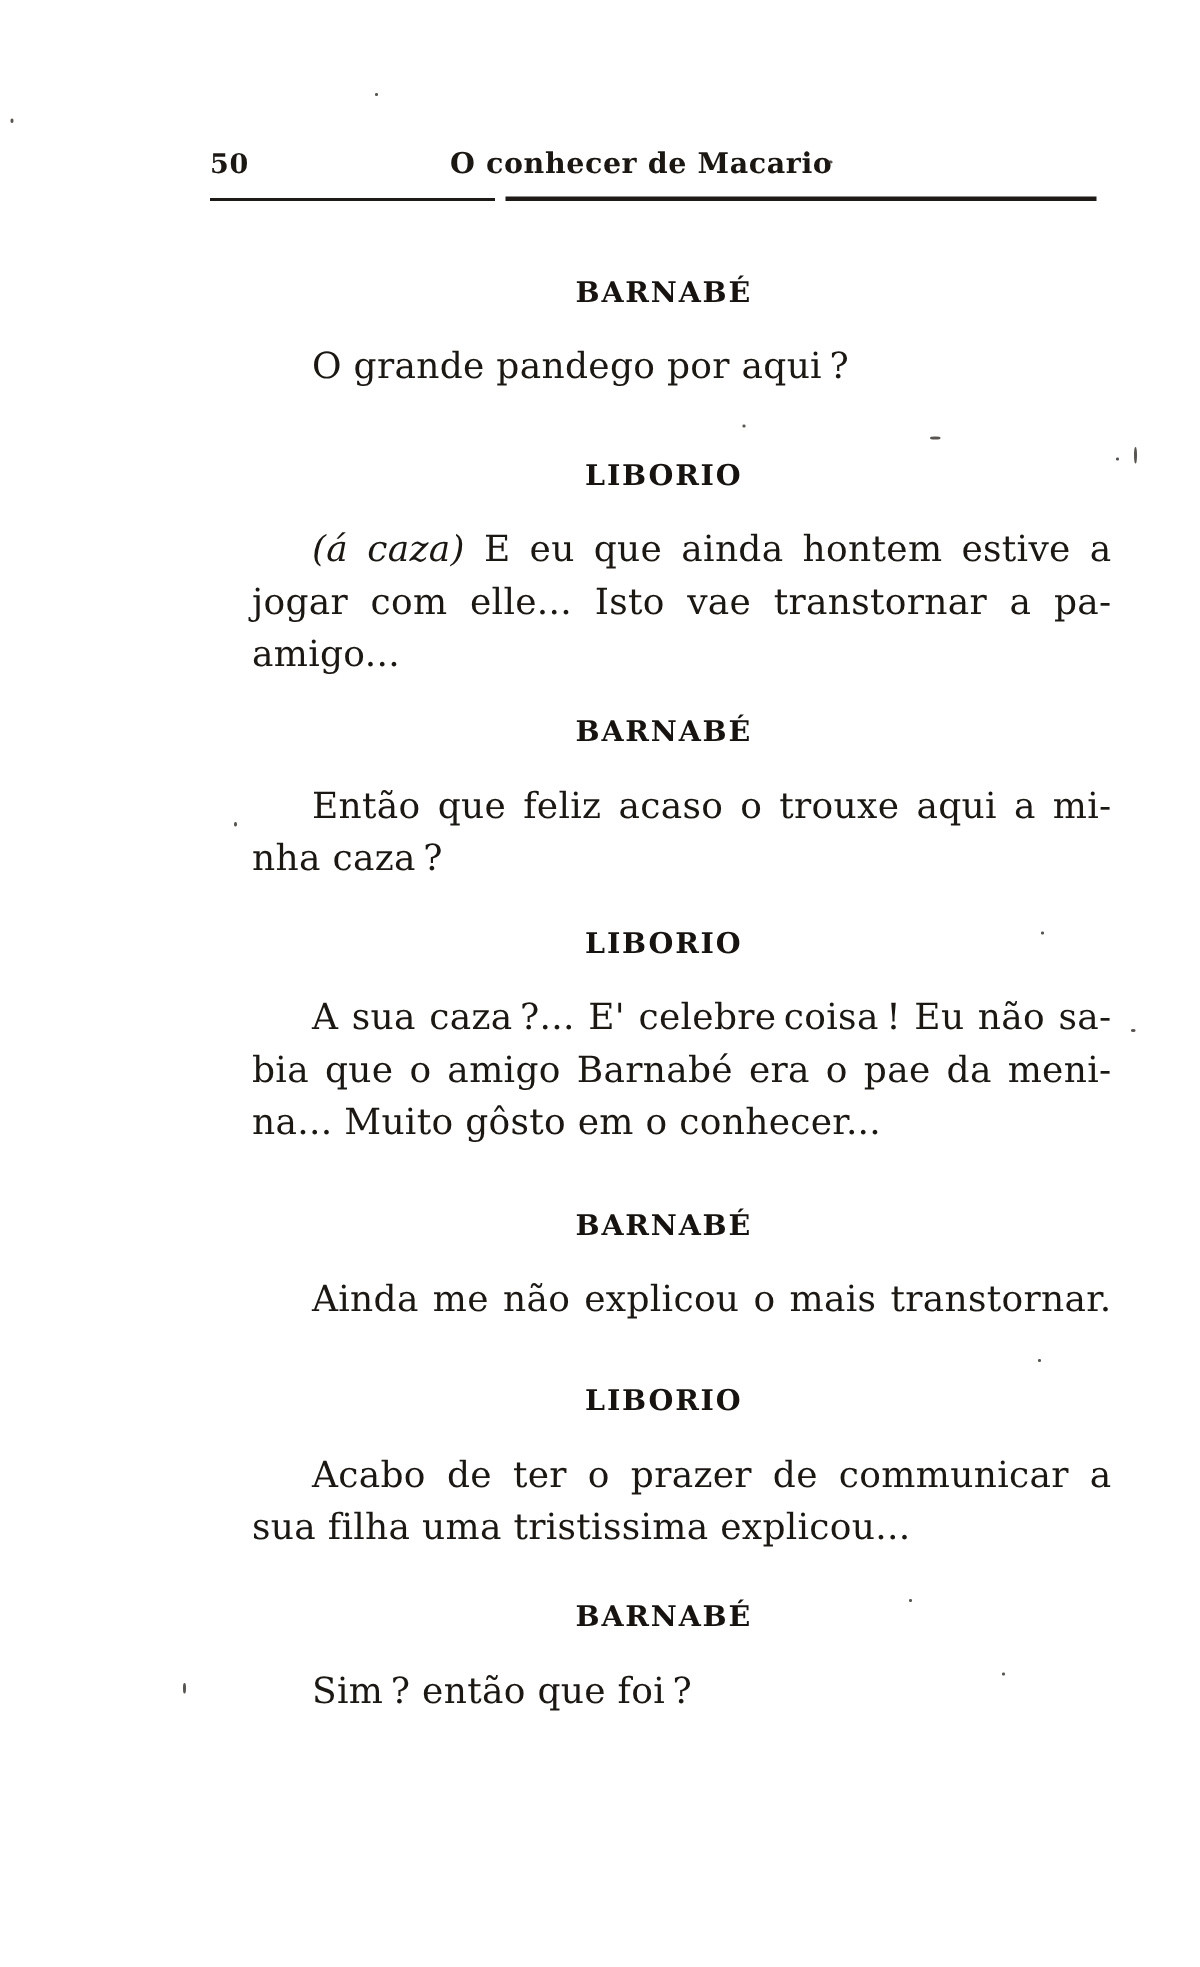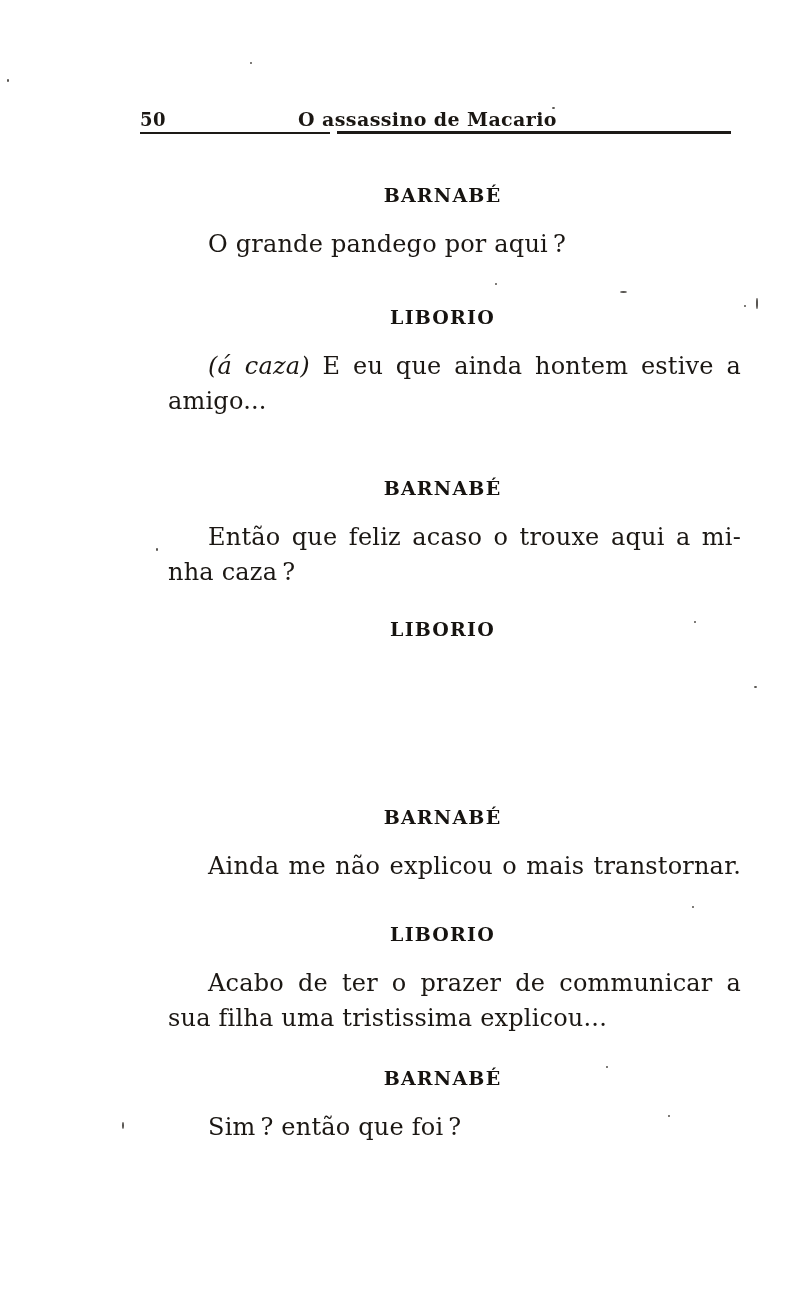--- a/index.html
+++ b/index.html
@@ -3,21 +3,21 @@
 <meta charset="utf-8">
 <style>
   html,body{margin:0;padding:0;background:#e8e8e8;}
   .page{
     position:relative;width:800px;height:1311px;margin:0 auto;
     background:#ffffff;overflow:hidden;
     font-family:"DejaVu Serif", serif;color:#1b1713;
     -webkit-font-smoothing:none;
   }
   
-  .header{position:absolute;left:140px;top:108px;width:597px;height:24px;text-decoration:underline;}
+  .header{position:absolute;left:140px;top:98px;width:597px;height:24px;text-decoration:underline;}
   .page-number{
     position:absolute;left:0;top:1px;font-size:18px;font-weight:700;letter-spacing:0.5px;
   }
   .running-title{
     position:absolute;left:0;top:0;width:575px;text-align:center;
     font-size:19px;font-weight:700;letter-spacing:0.4px;
   }
   .rule{position:absolute;background:#1d1a17;}
   .rule.left{left:140px;top:132px;width:190px;height:2px;}
   .rule.right{left:337px;top:131px;width:394px;height:3px;}
@@ -38,48 +38,54 @@
   
   .speck{position:absolute;background:#2e2a26;opacity:0.8;border-radius:45%;}
 </style>
 </head>
 <body>
 
 <div class="page">
 
   <div class="header">
     <span class="page-number">50</span>
-    <span class="running-title">O assassino de Macario</span>
+    <span class="running-title">O conhecer de Macario</span>
   </div>
   <div class="rule left"></div>
   <div class="rule right"></div>
 
   <div id="dialogue">
       <div class="block" style="top: 185px;">
         <div class="speaker">BARNABÉ</div>
         <div class="speech">
           <div class="line first last">O grande pandego por aqui ?</div>
         </div>
       </div>
       <div class="block" style="top: 307px;">
         <div class="speaker">LIBORIO</div>
         <div class="speech">
           <div class="line first"><span class="aside">(á caza)</span><span> E eu que ainda hontem estive a</span></div>
+          <div class="line">jogar com elle... Isto vae transtornar a pa-</div>
           <div class="line last">amigo...</div>
         </div>
       </div>
       <div class="block" style="top: 478px;">
         <div class="speaker">BARNABÉ</div>
         <div class="speech">
           <div class="line first">Então que feliz acaso o trouxe aqui a mi-</div>
           <div class="line last">nha caza ?</div>
         </div>
       </div>
       <div class="block" style="top: 619px;">
         <div class="speaker">LIBORIO</div>
+        <div class="speech">
+          <div class="line first">A sua caza ?... E' celebre coisa ! Eu não sa-</div>
+          <div class="line">bia que o amigo Barnabé era o pae da meni-</div>
+          <div class="line last">na... Muito gôsto em o conhecer...</div>
+        </div>
       </div>
       <div class="block" style="top: 807px;">
         <div class="speaker">BARNABÉ</div>
         <div class="speech">
           <div class="line first">Ainda me não explicou o mais transtornar.</div>
         </div>
       </div>
       <div class="block" style="top: 924px;">
         <div class="speaker">LIBORIO</div>
         <div class="speech">

